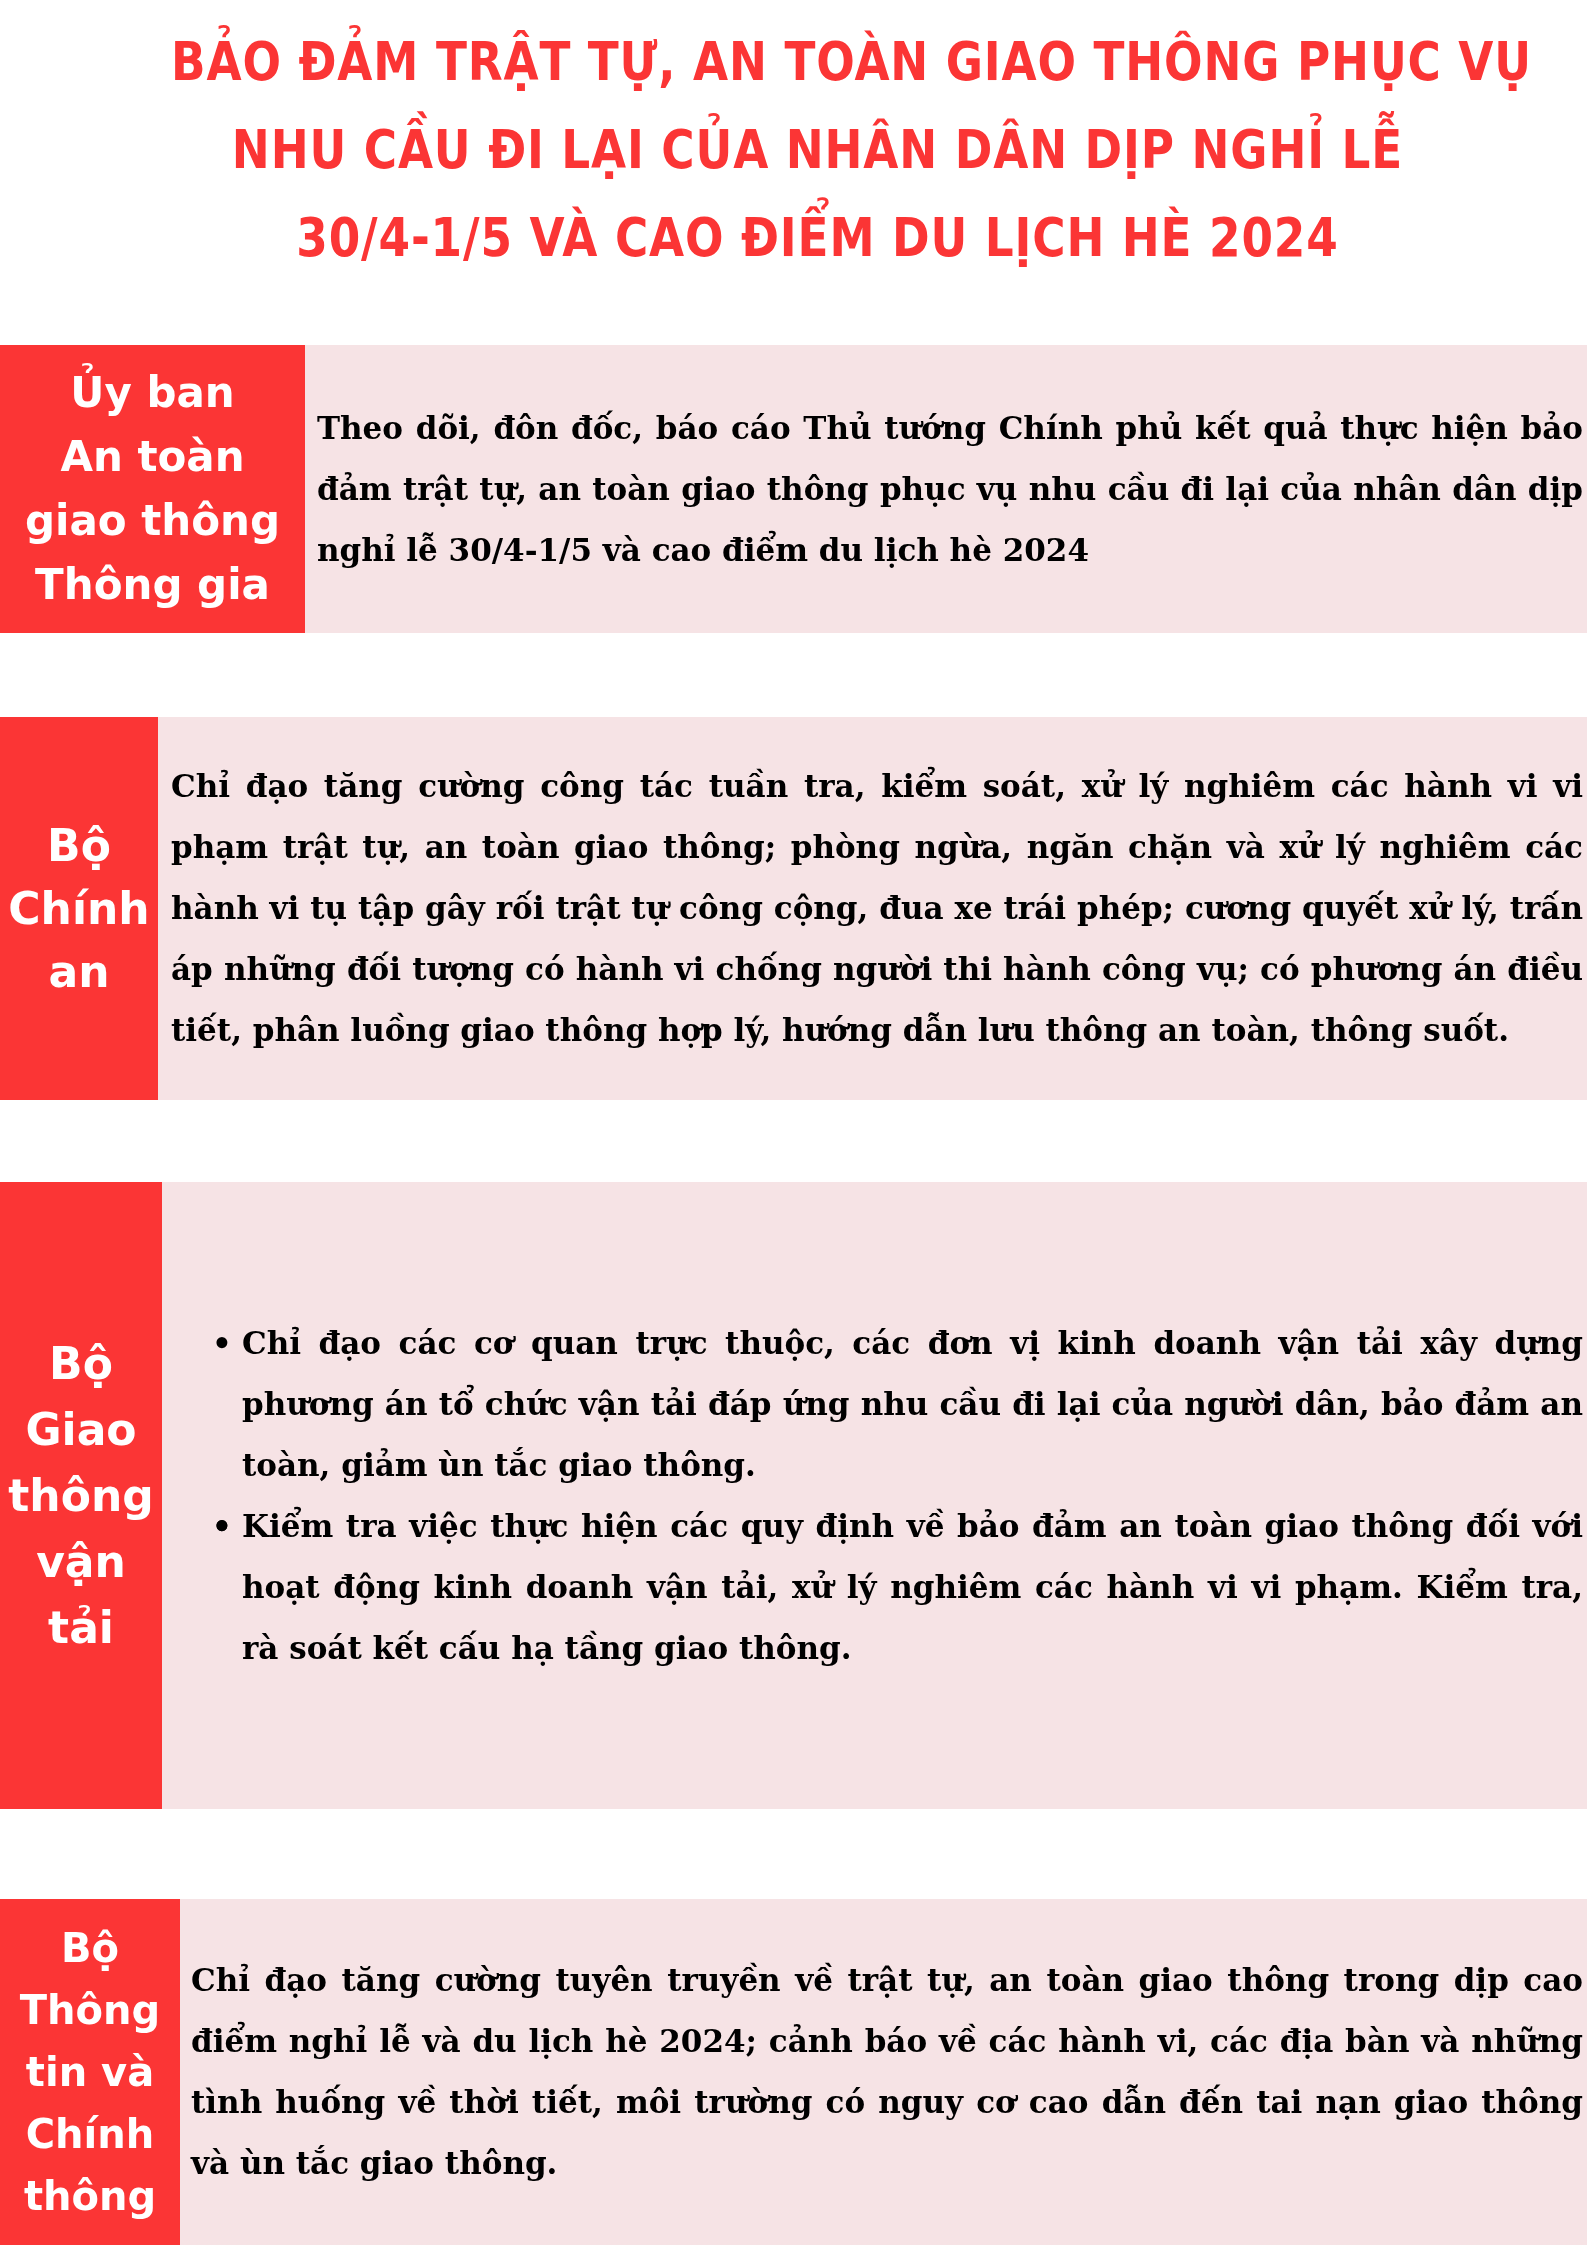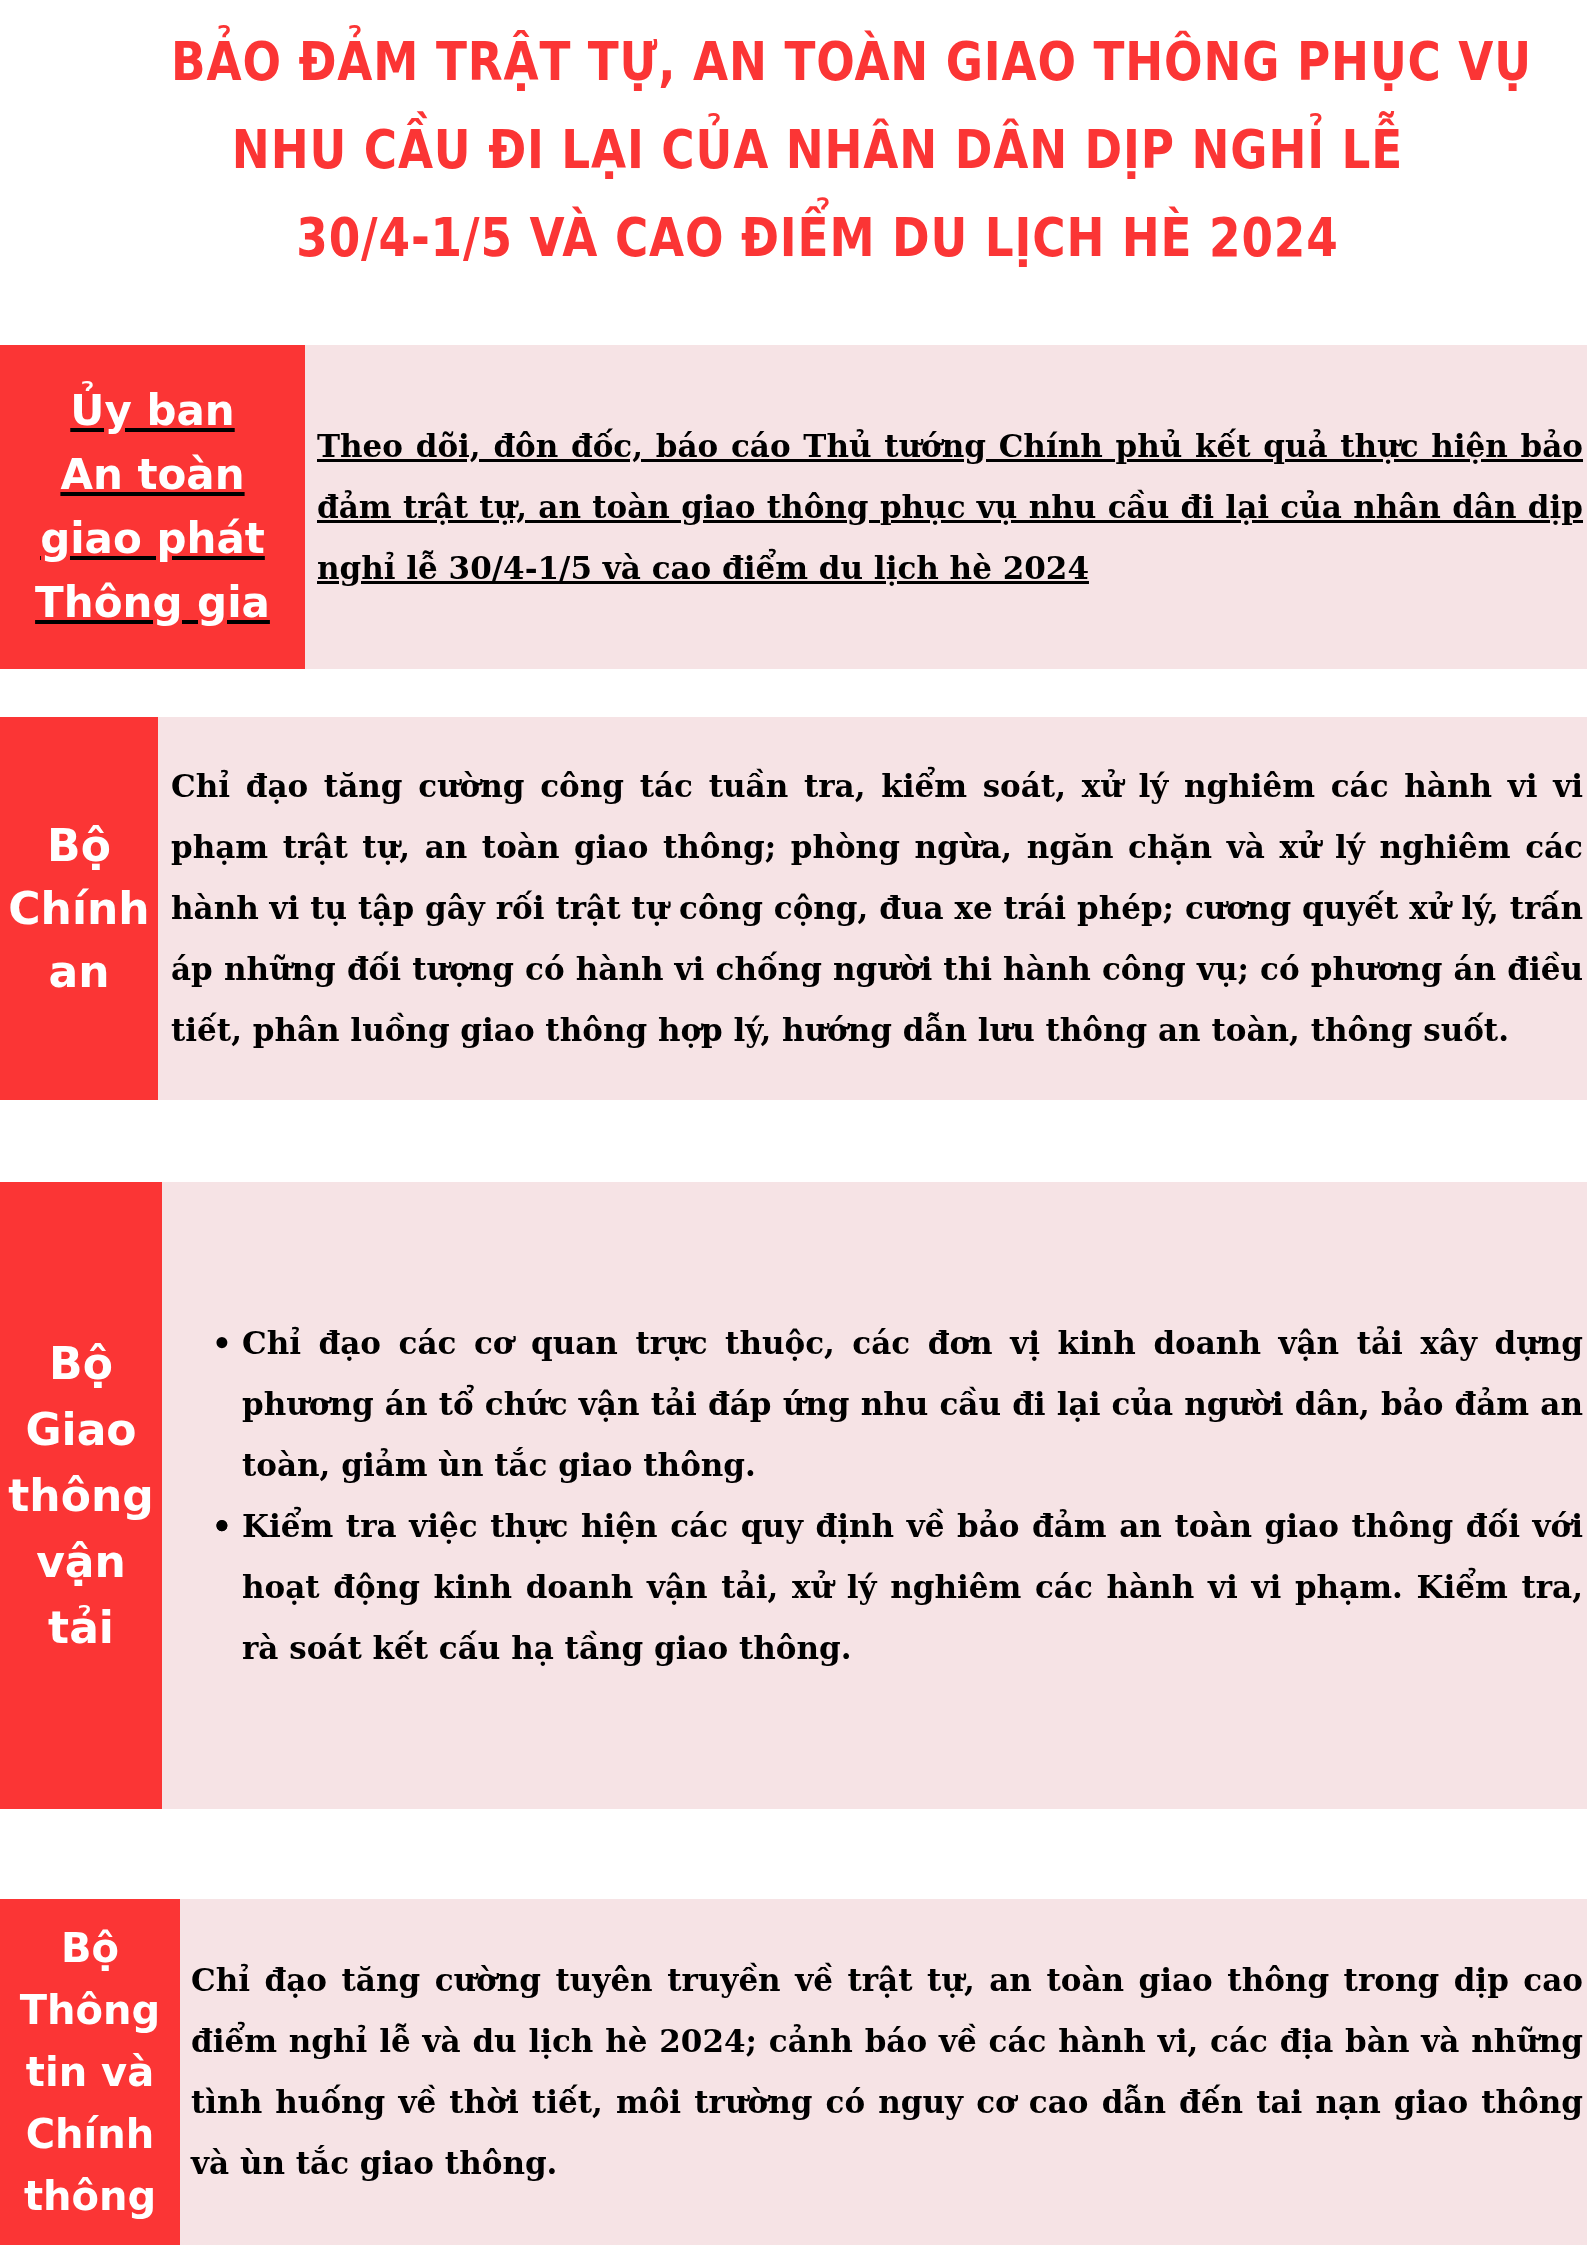--- a/index.html
+++ b/index.html
@@ -33,21 +33,21 @@
       flex: 1;
       display: flex; flex-direction: column; justify-content: center;
       color: #000000; font-weight: bold;
       font-family: "DejaVu Serif", "Liberation Serif", serif;
       font-size: 31px; line-height: 61px;
       text-align: justify;
       padding-right: 4px;
     }
     .content p { text-align: justify; }
 
-    #s1 { top: 345px; height: 324px; text-decoration: underline; }
+    #s1 { top: 345px; height: 288px; }
     #s1 .label { width: 305px; font-size: 42px; line-height: 64px; }
     #s1 .content { padding-left: 12px; }
 
     #s2 { top: 717px; height: 383px; }
     #s2 .label { width: 158px; font-size: 44px; line-height: 63px; }
     #s2 .content { padding-left: 13px; }
 
     #s3 { top: 1182px; height: 627px; }
     #s3 .label { width: 162px; font-size: 44px; line-height: 66px; }
     #s3 .content { padding-left: 0; }
@@ -67,21 +67,21 @@
 <h1 class="title">
   <span>BẢO ĐẢM TRẬT TỰ, AN TOÀN GIAO THÔNG PHỤC VỤ</span>
   <span>NHU CẦU ĐI LẠI CỦA NHÂN DÂN DỊP NGHỈ LỄ</span>
   <span>30/4-1/5 VÀ CAO ĐIỂM DU LỊCH HÈ 2024</span>
 </h1>
 
 <section class="section" id="s1">
   <div class="label">
     <span>Ủy ban</span>
     <span>An toàn</span>
-    <span>giao phát</span>
+    <span>giao thông</span>
     <span>Thông gia</span>
   </div>
   <div class="content">
     <p>Theo dõi, đôn đốc, báo cáo Thủ tướng Chính phủ kết quả thực hiện bảo đảm trật tự, an toàn giao thông phục vụ nhu cầu đi lại của nhân dân dịp nghỉ lễ 30/4-1/5 và cao điểm du lịch hè 2024</p>
   </div>
 </section>
 
 <section class="section" id="s2">
   <div class="label">
     <span>Bộ</span>

